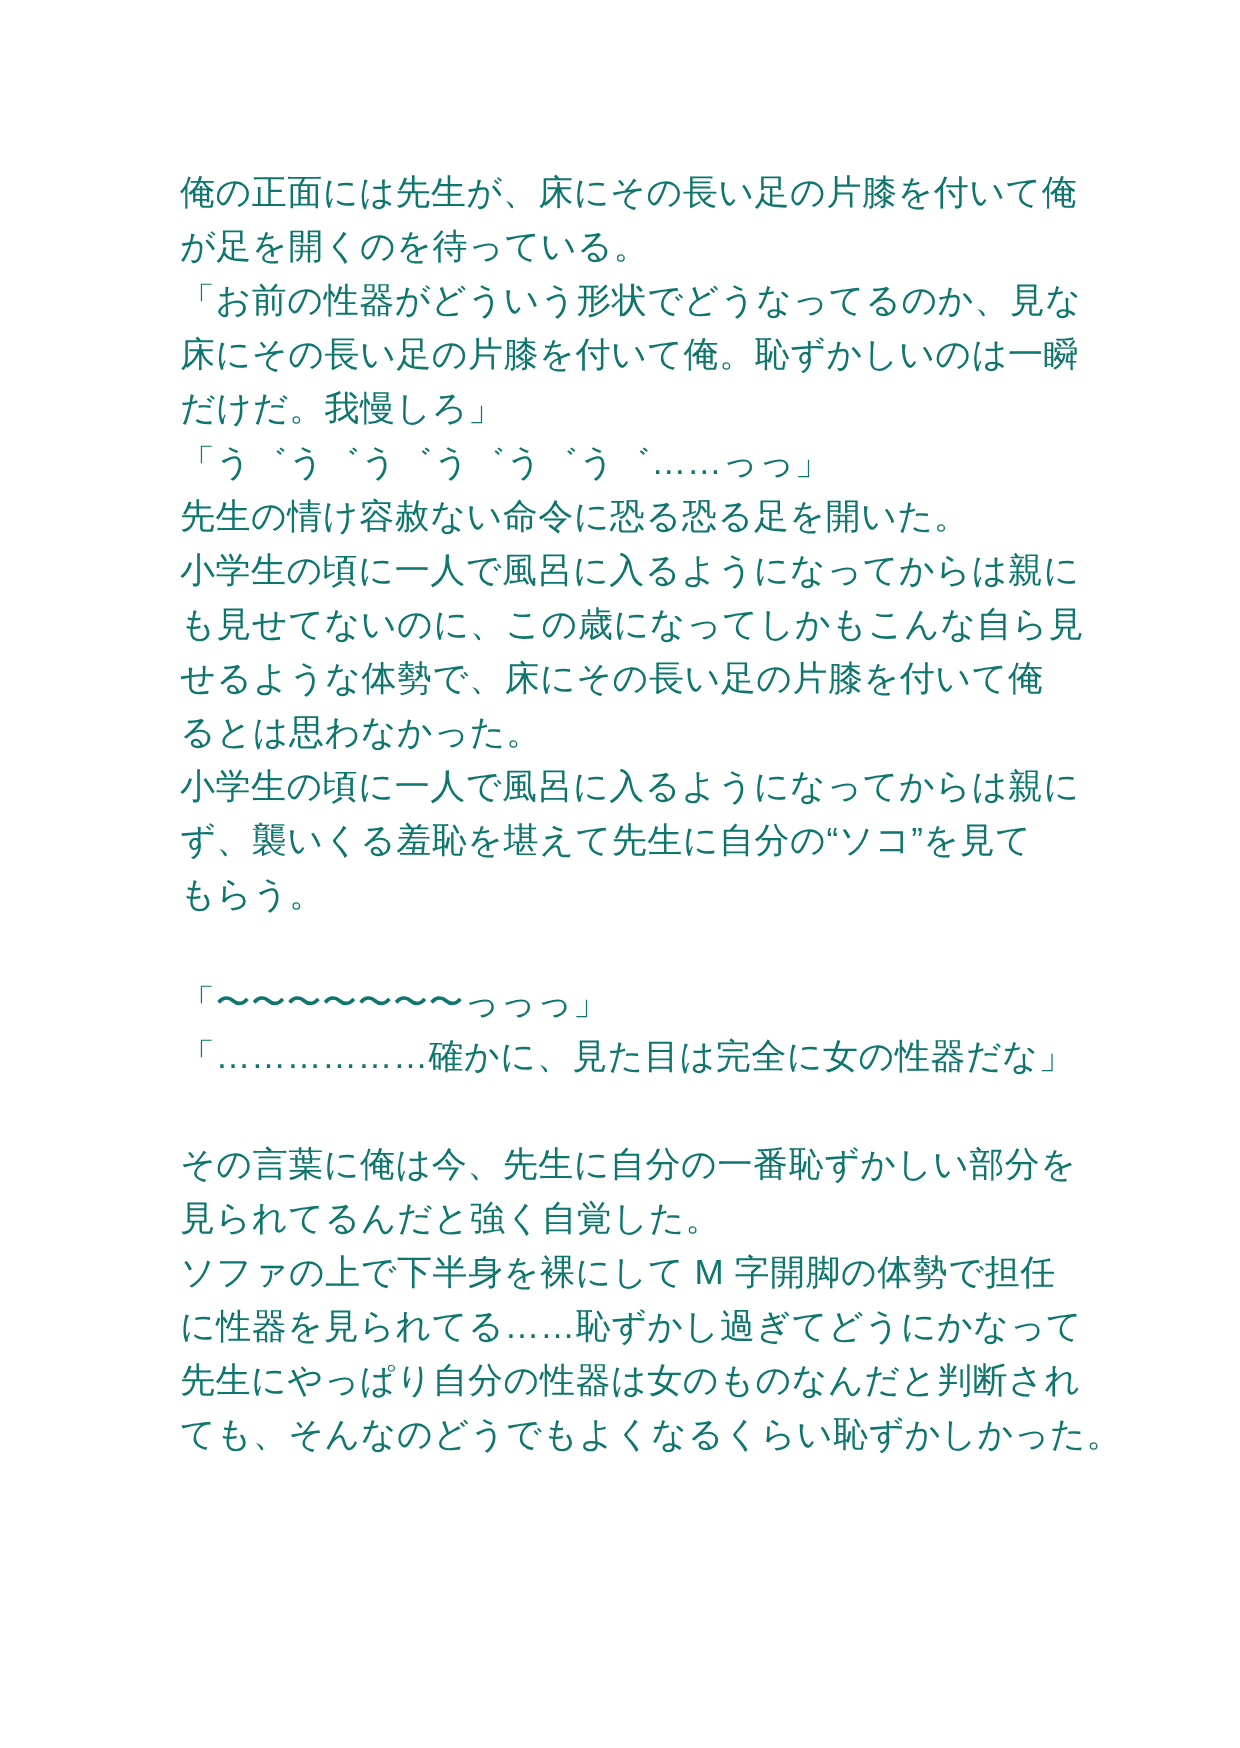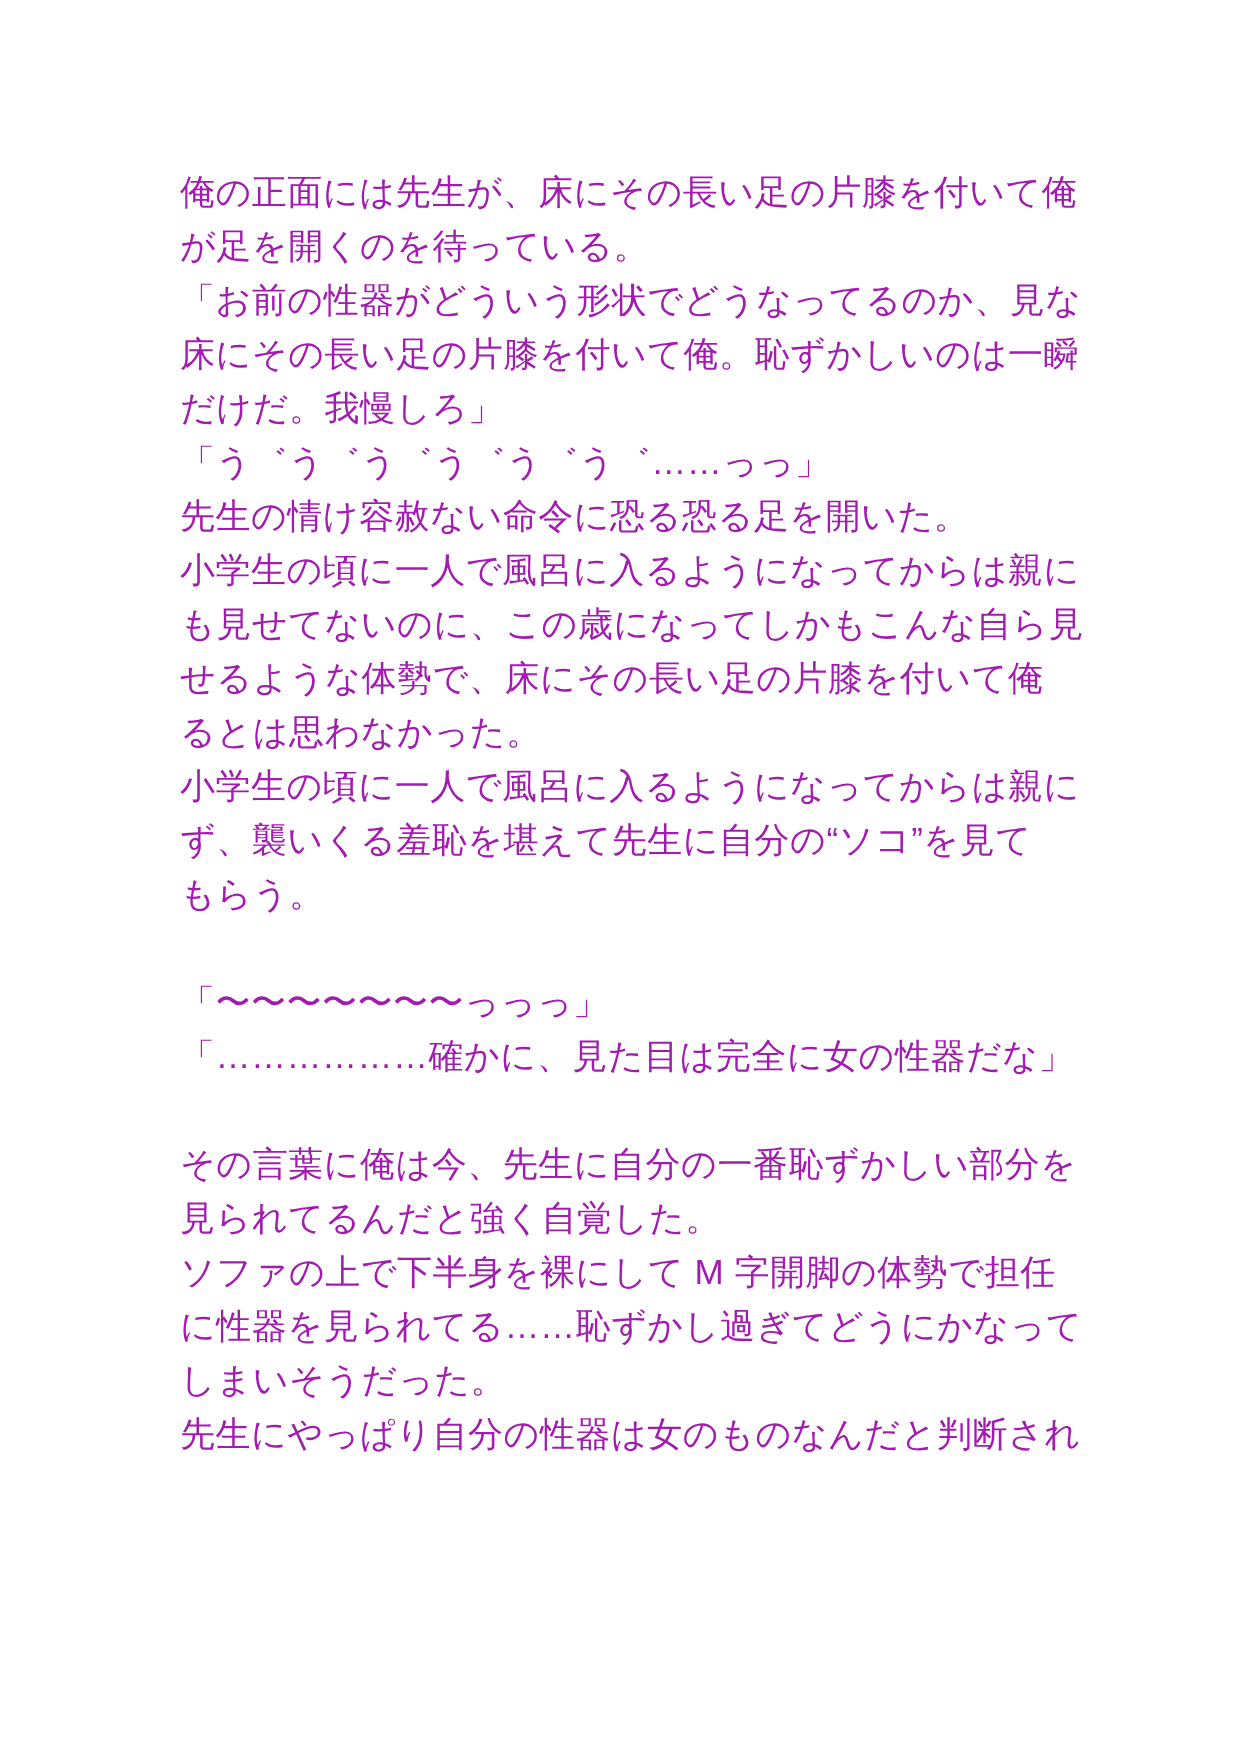--- a/index.html
+++ b/index.html
@@ -20,21 +20,21 @@
   }
   .text-block {
     position: absolute;
     left: 180px;
     top: 165px;
     width: 900px;
     font-family: "Liberation Sans", "DejaVu Sans", sans-serif;
     font-weight: 300;
     font-size: 35px;
     line-height: 54px;
-    color: #a21caf;
+    color: #0f766e;
     letter-spacing: 0.5px;
   }
   .line {
     height: 54px;
     white-space: pre;
   }
   .line.blank {
     
   }
 </style>
@@ -58,16 +58,16 @@
       <div class="line">ず、襲いくる羞恥を堪えて先生に自分の“ソコ”を見て</div>
       <div class="line">もらう。</div>
       <div class="line blank"></div>
       <div class="line">「〜〜〜〜〜〜〜っっっ」</div>
       <div class="line">「………………確かに、見た目は完全に女の性器だな」</div>
       <div class="line blank"></div>
       <div class="line">その言葉に俺は今、先生に自分の一番恥ずかしい部分を</div>
       <div class="line">見られてるんだと強く自覚した。</div>
       <div class="line">ソファの上で下半身を裸にして M 字開脚の体勢で担任</div>
       <div class="line">に性器を見られてる……恥ずかし過ぎてどうにかなって</div>
-      <div class="line">しまいそうだった。</div>
       <div class="line">先生にやっぱり自分の性器は女のものなんだと判断され</div>
+      <div class="line">ても、そんなのどうでもよくなるくらい恥ずかしかった。</div>
     </section>
 </main>
 
 </body></html>

